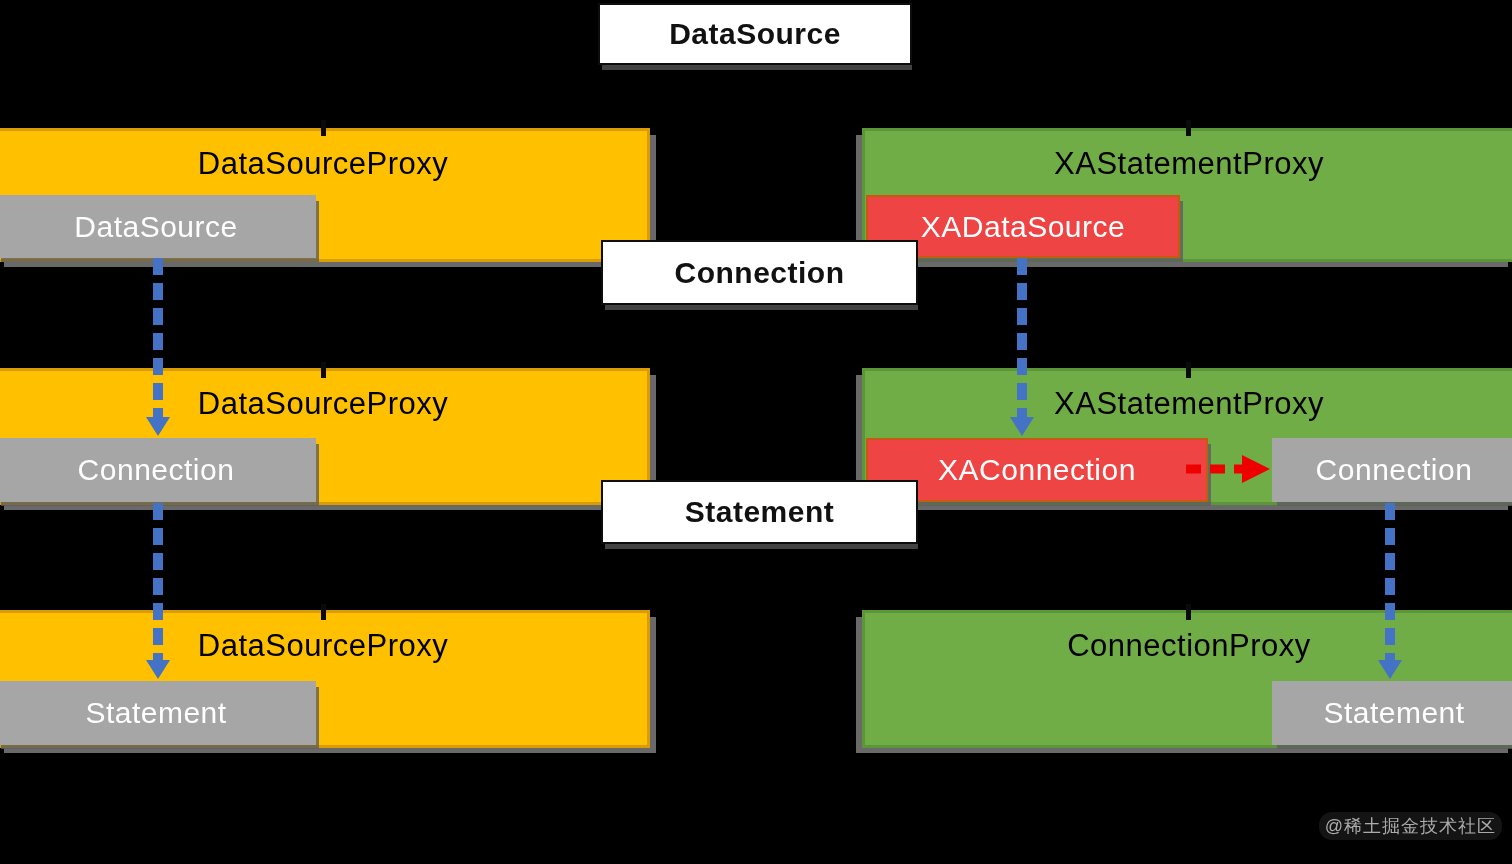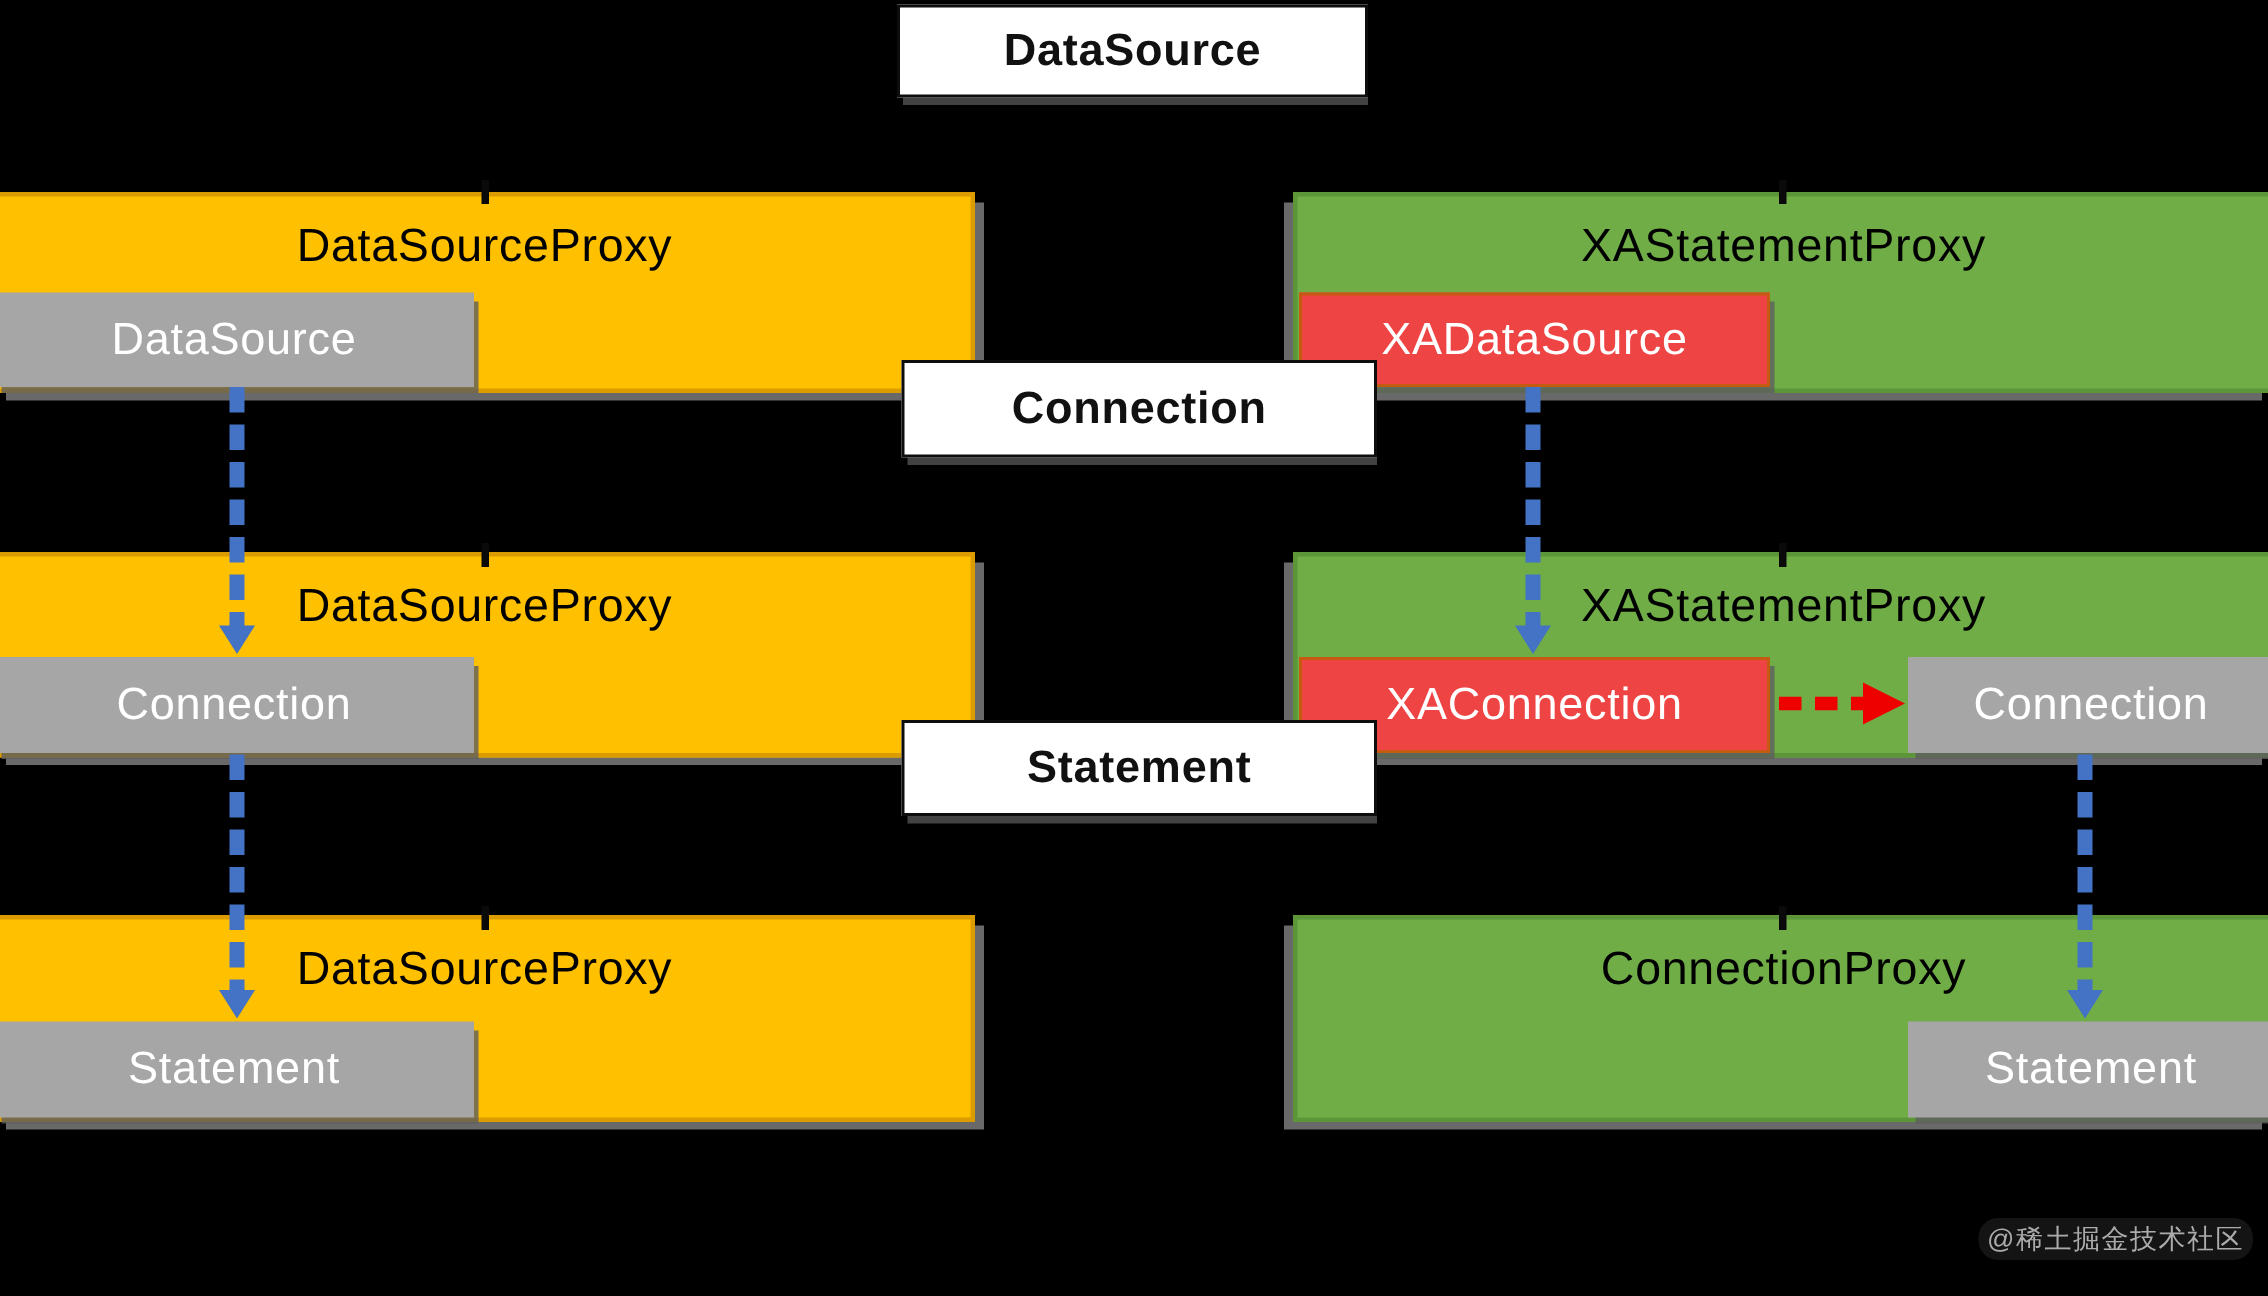--- a/index.html
+++ b/index.html
@@ -111,21 +111,21 @@
   <div class="box proxy-green" style="left:862px;top:128px;width:654px;height:134px;">
     <div class="proxy-title">XAStatementProxy</div>
   </div>
   <div class="box inner-orange" style="left:866px;top:195px;width:314px;height:63px;">
     <div class="inner-label">XADataSource</div>
   </div>
 
   <div class="box proxy-green" style="left:862px;top:368px;width:654px;height:137px;">
     <div class="proxy-title">XAStatementProxy</div>
   </div>
-  <div class="box inner-orange" style="left:866px;top:438px;width:314px;height:64px;">
+  <div class="box inner-orange" style="left:866px;top:438px;width:342px;height:64px;">
     <div class="inner-label">XAConnection</div>
   </div>
   <div class="box inner-gray" style="left:1272px;top:438px;width:244px;height:64px;">
     <div class="inner-label">Connection</div>
   </div>
 
   <div class="box proxy-green" style="left:862px;top:610px;width:654px;height:138px;">
     <div class="proxy-title">ConnectionProxy</div>
   </div>
   <div class="box inner-gray" style="left:1272px;top:681px;width:244px;height:64px;">

